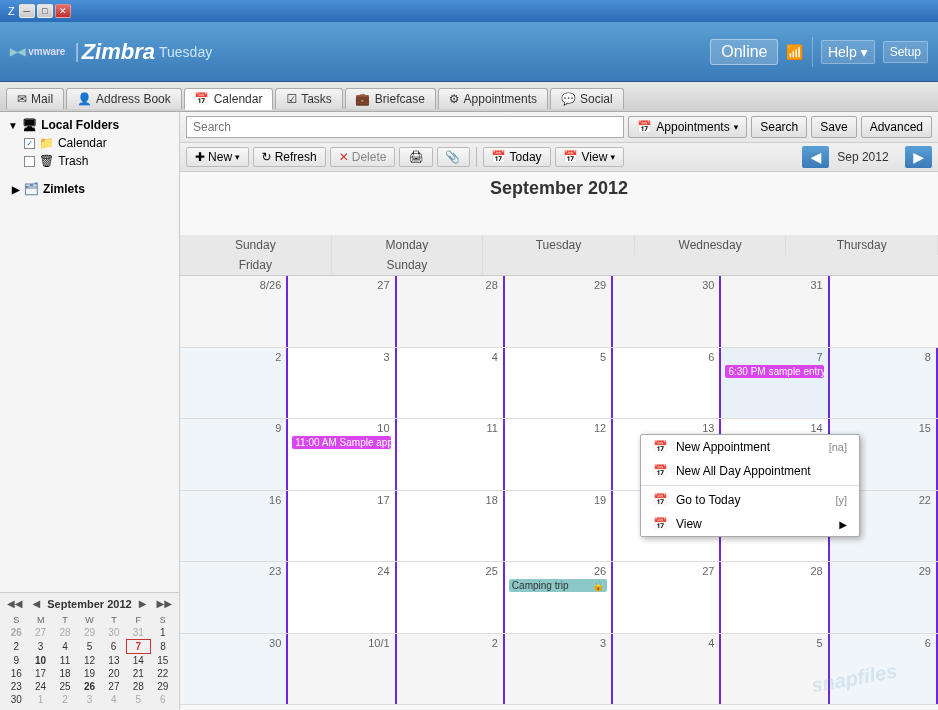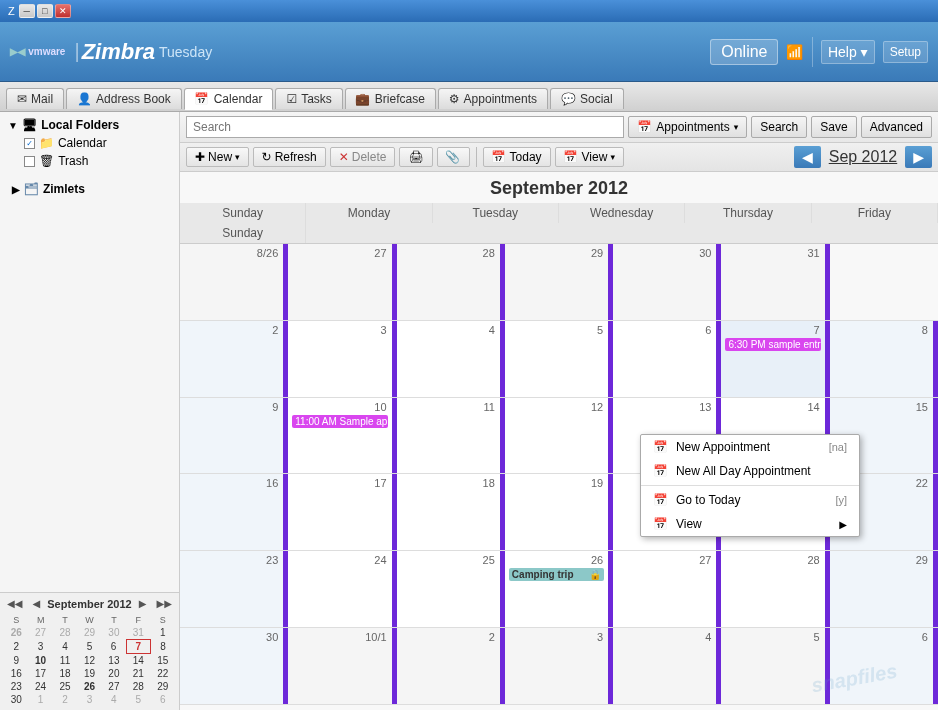--- a/index.html
+++ b/index.html
@@ -165,34 +165,34 @@
     }
     
     
     #calendar-container { flex: 1; overflow: hidden; position: relative; }
     #calendar-title {
       text-align: center; font-size: 18px; font-weight: bold; color: #333;
       padding: 6px 0 4px;
     }
     #calendar-grid { width: 100%; height: calc(100% - 36px); display: flex; flex-direction: column; }
     .cal-header-row {
-      display: grid; grid-template-columns: repeat(6, 1fr);
-      background: #e8e8e8; border-bottom: 1px solid #ccc;
+      display: grid; grid-template-columns: repeat(5, 1fr);
+      background: #e8e8e8; border-bottom: 1px solid #ccc; margin-top: 32px;
     }
     .cal-day-header {
       text-align: center; padding: 3px; font-size: 12px;
       color: #555; border-right: 1px solid #ddd;
     }
     .cal-weeks { flex: 1; display: flex; flex-direction: column; }
     .cal-week {
       display: grid; grid-template-columns: repeat(7, 1fr);
       flex: 1; border-bottom: 1px solid #ddd;
     }
     .cal-cell {
-      border-right: 5px solid #6d28d9; padding: 2px 4px;
+      border-right: 2px solid #6d28d9; padding: 2px 4px;
       background: white; position: relative; overflow: hidden;
     }
     .cal-cell.other-month { background: #f5f5f5; }
     .cal-cell.weekend { background: #f0f5fa; }
     .cal-day-num {
       font-size: 11px; color: #666; text-align: right; padding: 1px;
     }
     .cal-event {
       font-size: 10px; padding: 1px 3px; margin-top: 1px;
       border-radius: 2px; cursor: pointer; overflow: hidden; white-space: nowrap;
@@ -444,21 +444,21 @@
         <span>📅</span>
         <span>Today</span>
       </button>
       <button class="action-bar-btn">
         <span>📅</span>
         <span>View</span>
         <span style="font-size:9px;">▾</span>
       </button>
       <div id="month-nav">
         <button class="nav-arrow">◀</button>
-        <span style="font-size:16px;color:#333;min-width:60px;text-align:left;text-decoration:underline;">Sep 2012</span>
+        <span style="font-size:12px;color:#333;min-width:60px;text-align:left;">Sep 2012</span>
         <button class="nav-arrow">▶</button>
       </div>
     </div>
 
     <div id="calendar-container">
       <div id="calendar-title">September 2012</div>
       <div id="calendar-grid">
         <div class="cal-header-row">
           <div class="cal-day-header">Sunday</div>
           <div class="cal-day-header">Monday</div>
@@ -570,21 +570,21 @@
                 <div class="cal-day-num" style="text-align:right;">23</div>
               </div>
             <div class="cal-cell">
                 <div class="cal-day-num" style="text-align:right;">24</div>
               </div>
             <div class="cal-cell">
                 <div class="cal-day-num" style="text-align:right;">25</div>
               </div>
             <div class="cal-cell" style="position:relative;">
               <div class="cal-day-num" style="text-align:right;">26</div>
-              <div class="cal-event teal" style="position:relative;padding-right:20px;font-weight:bold;">
+              <div class="cal-event teal" style="position:relative;padding-right:20px;">
                 Camping trip
                 <span style="position:absolute;right:2px;top:1px;font-size:10px;">🔒</span>
               </div>
             </div>
             <div class="cal-cell">
                 <div class="cal-day-num" style="text-align:right;">27</div>
               </div>
             <div class="cal-cell">
               <div class="cal-day-num" style="text-align:right;">28</div>
             </div>

